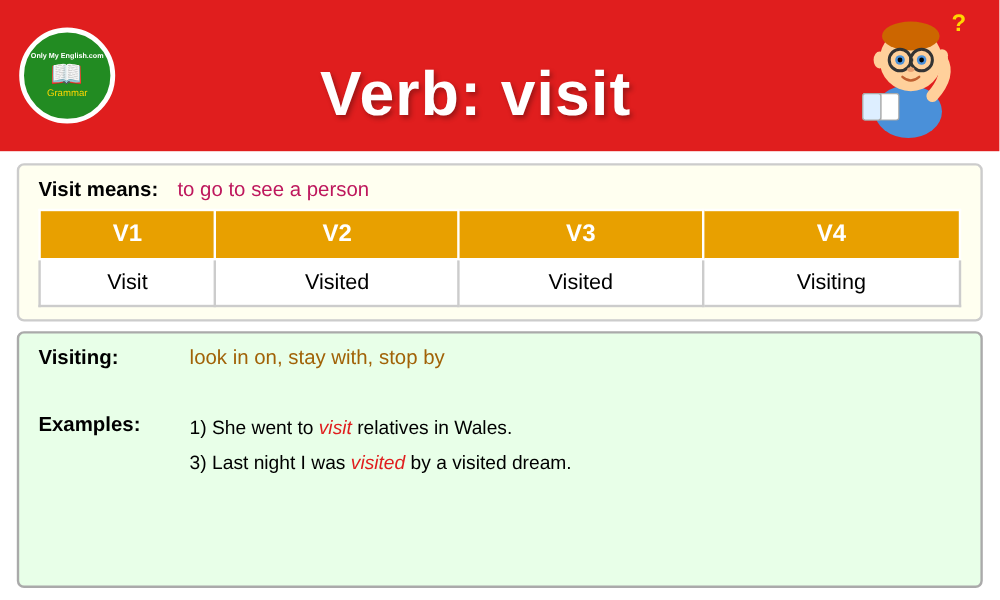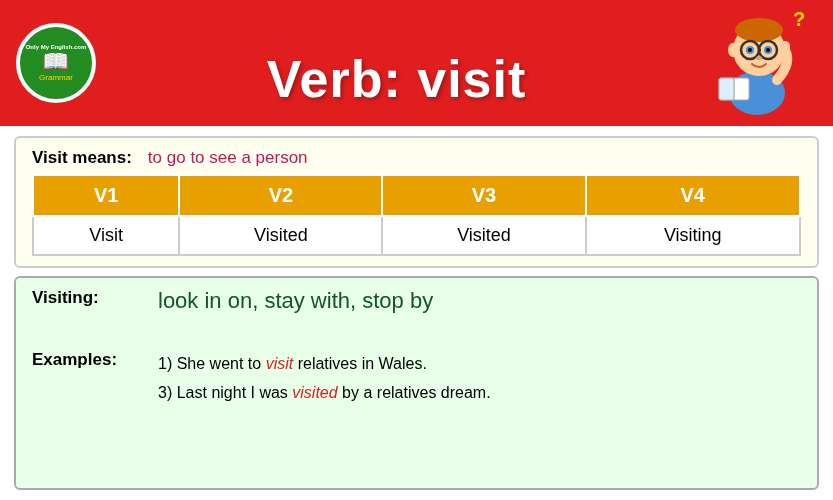--- a/index.html
+++ b/index.html
@@ -167,22 +167,22 @@
 
     .syn-label {
       font-weight: bold;
       font-size: 17px;
       color: #000;
       white-space: nowrap;
       min-width: 110px;
     }
 
     .syn-value {
-      font-size: 22px;
-      color: #14532d;
+      font-size: 17px;
+      color: #a16207;
     }
 
     .ex-label {
       font-weight: bold;
       font-size: 17px;
       color: #000;
       white-space: nowrap;
       min-width: 110px;
     }
 
@@ -298,21 +298,21 @@
 
       <div class="ex-row">
         <span class="ex-label">Examples:</span>
         <div class="ex-list">
           <div>
             <span>1)</span>
             <span>She went to </span><span class="highlight">visit</span><span> relatives in Wales.</span>
           </div>
           <div>
             <span>3)</span>
-            <span>Last night I was </span><span class="highlight">visited</span><span> by a relatives dream.</span>
+            <span>Last night I was </span><span class="highlight">visited</span><span> by a visited dream.</span>
           </div>
         </div>
       </div>
 
     </div>
 
   </div>
 </div>
 
 </body></html>

